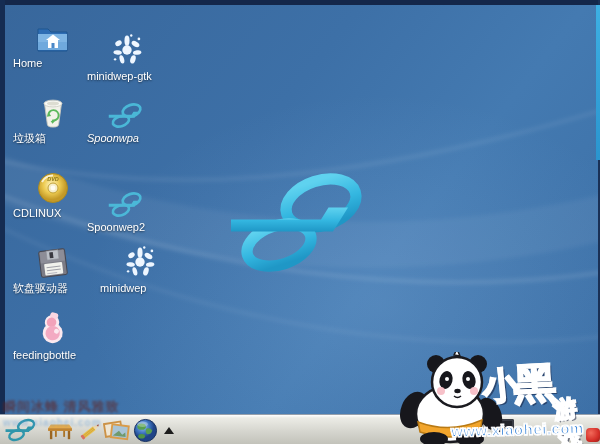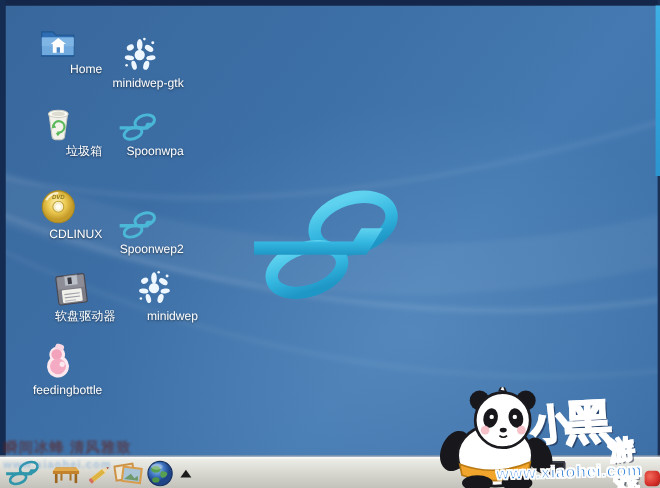--- a/index.html
+++ b/index.html
@@ -13,21 +13,21 @@
     position:absolute;left:5px;top:5px;right:2px;bottom:0;
     background:
       radial-gradient(ellipse 420px 300px at 63% 68%, rgba(160,200,240,.18), rgba(0,0,0,0) 70%),
       linear-gradient(128deg,#38679c 0%,#3d70a7 38%,#447ab1 62%,#3a6da4 100%);
   }
   .swirl-arcs{position:absolute;left:0;top:0;width:100%;height:100%;pointer-events:none;}
   
   .edge-strip{position:absolute;right:0;top:5px;width:4px;height:155px;background:linear-gradient(#3db0e4,#2a95cf);}
   
   .dicon{
-    position:absolute;width:80px;text-align:right;cursor:default;
+    position:absolute;width:80px;text-align:left;cursor:default;
   }
   .dicon .art{height:34px;display:flex;align-items:flex-end;justify-content:center;}
   .dicon .lbl{
     margin-top:3px;font-size:11px;color:#ffffff;line-height:12px;
     text-shadow:0 1px 2px rgba(0,0,0,.55);white-space:nowrap;
   }
   
   .center-logo{position:absolute;left:228px;top:170px;width:150px;height:105px;}
   
   .taskbar{
@@ -142,21 +142,21 @@
       <ellipse cx="17" cy="9" rx="9.5" ry="3.6" fill="#fbfbf7" stroke="#cfcfc5" stroke-width="1"></ellipse>
       <ellipse cx="17" cy="9" rx="6.5" ry="2.2" fill="#ddddd2"></ellipse>
       <path d="M12,22 a5.5,5.5 0 1 1 4,4.8" fill="none" stroke="#5cb85c" stroke-width="2"></path>
       <polygon points="14.5,27.5 19.5,27 16.5,30.5" fill="#5cb85c"></polygon>
       <polygon points="12.5,18.5 10.5,23 15,22.2" fill="#5cb85c"></polygon>
     </svg>
   </div>
   <div class="lbl">垃圾箱</div>
 </div>
 
-<div class="dicon" style="left:87px;top:95px;">
+<div class="dicon" style="left:87px;top:95px;font-style:italic;">
   <div class="art">
     <svg width="38" height="27" viewBox="0 0 100 70" style="color:#4cc0dd;opacity:.9">
         <use href="#sym-swirl"></use>
       </svg>
   </div>
   <div class="lbl">Spoonwpa</div>
 </div>
 
 <div class="dicon" style="left:13px;top:170px;">
   <div class="art">
@@ -180,21 +180,21 @@
 
 <div class="dicon" style="left:87px;top:184px;">
   <div class="art">
     <svg width="38" height="27" viewBox="0 0 100 70" style="color:#4cc0dd;opacity:.9">
         <use href="#sym-swirl"></use>
       </svg>
   </div>
   <div class="lbl">Spoonwep2</div>
 </div>
 
-<div class="dicon" style="left:25px;top:245px;">
+<div class="dicon" style="left:13px;top:245px;">
   <div class="art">
     <svg width="32" height="32" viewBox="0 0 32 32">
       <g transform="rotate(-7 16 16)">
         <rect x="3" y="3" width="26" height="26" rx="2" fill="#7c7c86" stroke="#474750" stroke-width="1"></rect>
         <rect x="4" y="4" width="24" height="11" fill="#8d8d97"></rect>
         <rect x="10.5" y="3.5" width="12" height="9" fill="#bcc0c8" stroke="#8a8e96" stroke-width=".6"></rect>
         <rect x="13.5" y="5" width="3.6" height="6" fill="#393941"></rect>
         <rect x="7" y="16" width="18" height="11.5" rx="1" fill="#f1f1ec"></rect>
         <line x1="9" y1="20" x2="23" y2="20" stroke="#a0a0a8" stroke-width="1"></line>
         <line x1="9" y1="23" x2="23" y2="23" stroke="#a0a0a8" stroke-width="1"></line>

